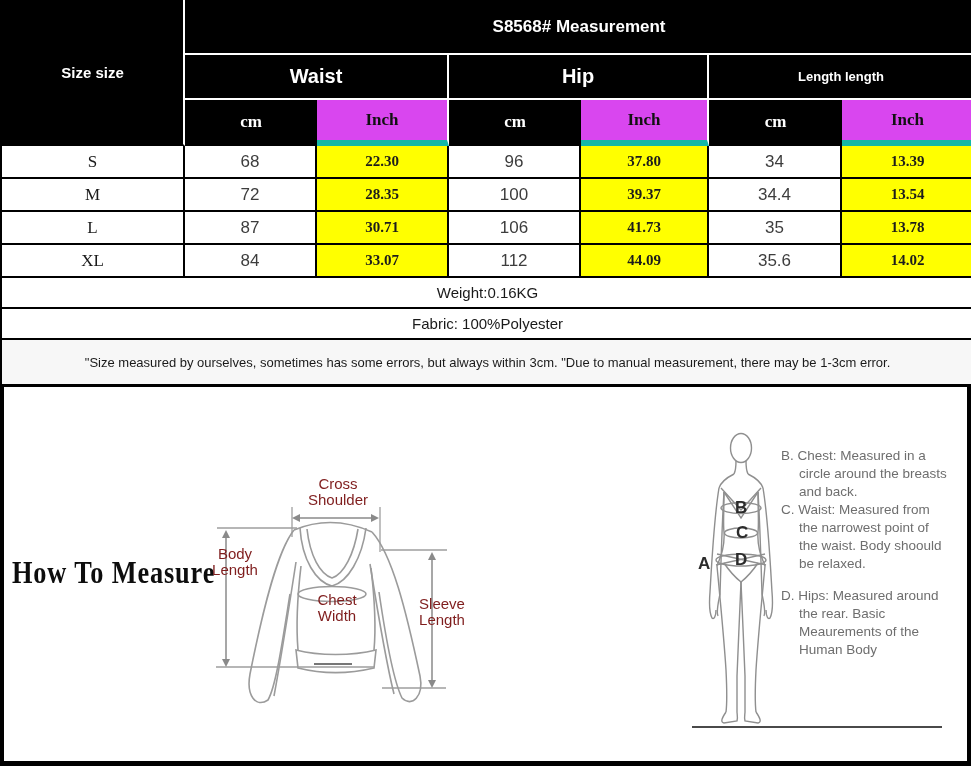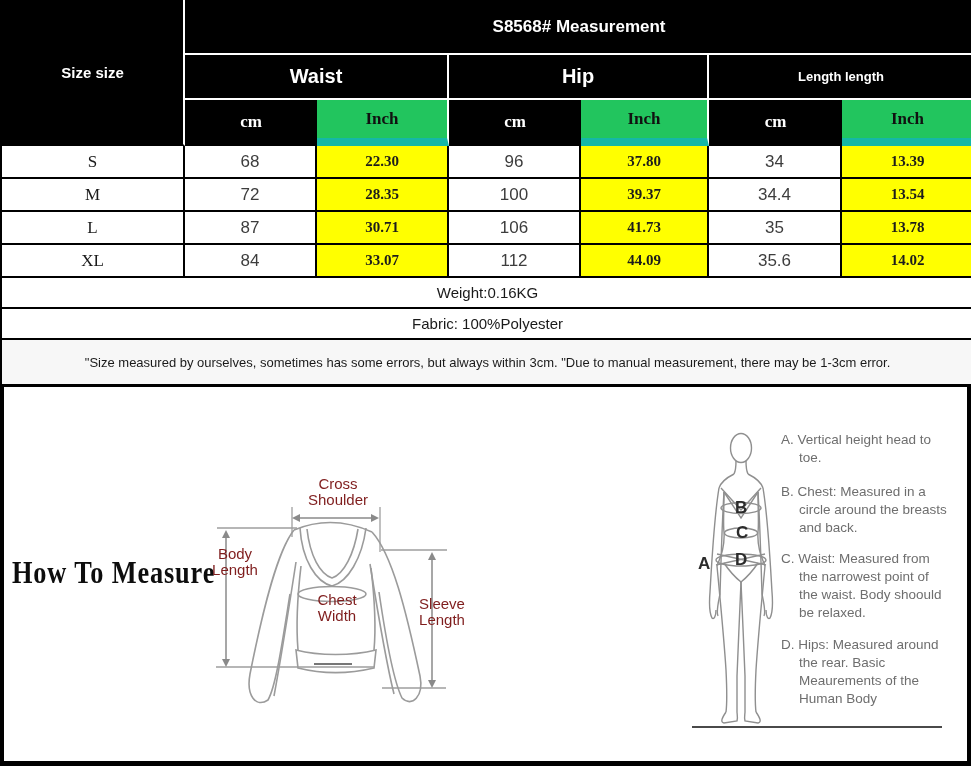--- a/index.html
+++ b/index.html
@@ -11,22 +11,22 @@
     border-left:2px solid #000;border-right:2px solid #000;}
   table.size-table td{box-sizing:border-box;text-align:center;vertical-align:middle;padding:0;overflow:hidden;}
 
   td.hdr-black{background:#000;color:#fff;font-weight:bold;}
   td.size-corner{border-right:2px solid #fff;border-bottom:2px solid #000;font-size:15px;}
   td.title-cell{font-size:17px;border-bottom:2px solid #fff;}
   td.group-cell{font-size:20px;border-bottom:2px solid #fff;border-right:2px solid #fff;}
   td.group-cell.last{border-right:none;font-size:13px;}
   td.unit-cm{background:#000;color:#fff;font-family:"Liberation Serif",serif;font-weight:bold;
     font-size:17px;border-bottom:2px solid #000;margin-top:32px;}
-  td.unit-inch{background:#22c55e;color:#111;font-family:"Liberation Serif",serif;font-weight:bold;
-    font-size:17px;border-bottom:8px solid #14b8a6;border-right:2px solid #fff;}
+  td.unit-inch{background:#d946ef;color:#111;font-family:"Liberation Serif",serif;font-weight:bold;
+    font-size:17px;border-bottom:6px solid #14b8a6;border-right:2px solid #fff;}
   td.unit-inch.last{border-right:none;}
 
   td.d{background:#fff;border-right:2px solid #000;border-bottom:2px solid #000;}
   td.d.last{border-right:none;}
   td.d-size{font-family:"Liberation Serif",serif;font-size:17px;color:#1a1a1a;}
   td.d-cm{font-size:17px;color:#3d3d3d;}
   td.d-inch{background:#ffff00;font-family:"Liberation Serif",serif;font-weight:bold;
     font-size:15px;color:#1c1c1c;}
 
   td.info-row{background:#fff;border-bottom:2px solid #000;font-size:15px;color:#1a1a1a;}
@@ -37,21 +37,21 @@
   .measure-section{position:relative;width:971px;height:379px;box-sizing:border-box;
     border-left:4px solid #000;border-right:4px solid #000;border-bottom:5px solid #000;background:#fff;}
   .howto{position:absolute;left:8px;top:168px;font-family:"Liberation Serif",serif;font-weight:bold;
     font-size:31px;color:#0d0d0d;white-space:nowrap;transform:scaleX(0.85);transform-origin:left center;
     letter-spacing:1px;}
   .g-label{position:absolute;color:#7f1d1d;font-size:15px;line-height:16px;text-align:center;}
   .fig-letter{position:absolute;color:#2b2b2b;font-size:17px;font-weight:bold;}
   .annotations{position:absolute;left:777px;top:44px;width:166px;color:#6e6e6e;
     font-size:13.5px;line-height:18px;}
   .ann{padding-left:18px;text-indent:-18px;}
-  .ann.b{margin-top:16px;} .ann.c{margin-top:13px;} .ann.d{margin-top:14px;}
+  .ann.b{margin-top:16px;} .ann.c{} .ann.d{margin-top:14px;}
   .baseline{position:absolute;left:688px;top:339px;width:250px;height:2px;background:#4a4a4a;}
   svg{position:absolute;}
 </style>
 </head>
 <body>
 
 <div id="stage">
 
   <table class="size-table">
     <colgroup>
@@ -209,20 +209,19 @@
     </svg>
 
     <div class="fig-letter" style="left:694px;top:167px">A</div>
     <div class="fig-letter" style="left:731px;top:111px">B</div>
     <div class="fig-letter" style="left:732px;top:136px">C</div>
     <div class="fig-letter" style="left:731px;top:163px">D</div>
 
     <div class="baseline"></div>
 
     <div class="annotations">
-      <div class="ann a">A. Vertical height head to toe.</div>
       <div class="ann b">B. Chest: Measured in a circle around the breasts and back.</div>
       <div class="ann c">C. Waist: Measured from the narrowest point of the waist. Body shoould be relaxed.</div>
       <div class="ann d">D. Hips: Measured around the rear. Basic Meaurements of the Human Body</div>
     </div>
 
   </div>
 </div>
 
 </body></html>

